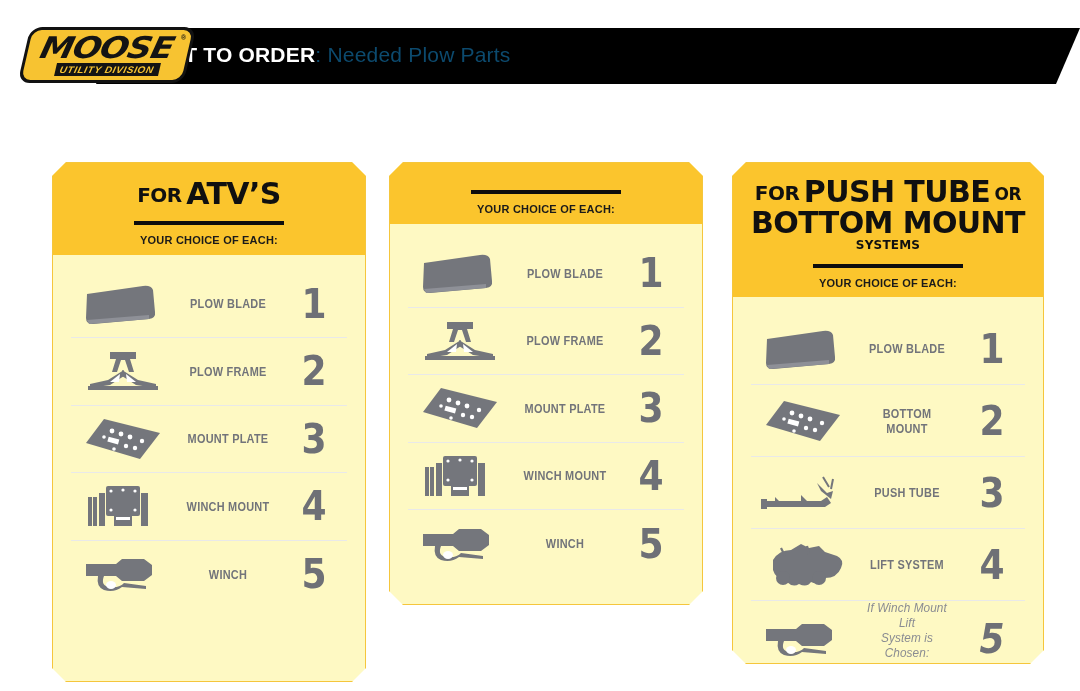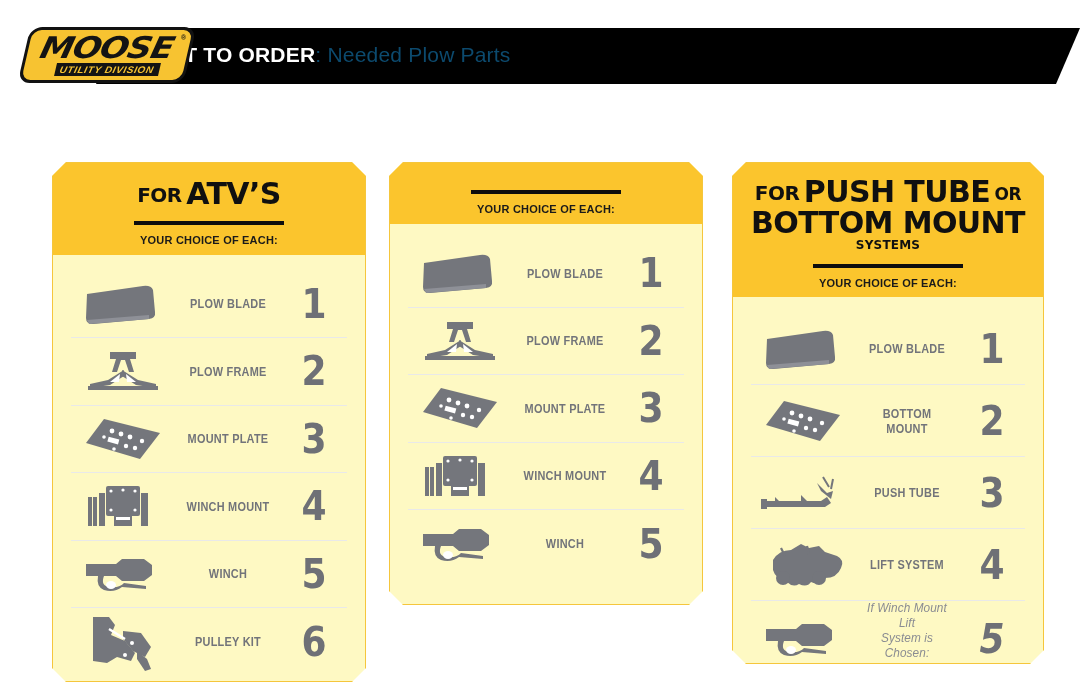--- a/index.html
+++ b/index.html
@@ -273,34 +273,20 @@
           <svg width="90" height="44" viewBox="0 0 90 44">
               <path d="M8 12 h30 l6-5 h22 l8 6 v10 l-8 6 h-22 l-6-5 h-30z" fill="#74767C"></path>
               <path d="M26 24 q-4 10 6 11 q10 1 14-4 l22 3 v3 l-24-2 q-8 6 -18 3 q-8-3 -6-14z" fill="#74767C"></path>
               <ellipse cx="33" cy="33" rx="5" ry="4" fill="#fff"></ellipse>
             </svg>
         </div>
         <div class="row-label">WINCH</div>
         <div class="row-num">5</div>
       </div>
 
-      <div class="row">
-        <div class="row-icon">
-          <svg width="88" height="58" viewBox="0 0 88 58">
-              <path d="M14 4 h16 l6 8 -4 10 14 6 10 12 -4 8 -14-4 -10 6 -14-2z" fill="#74767C"></path>
-              <path d="M44 18 l18 2 10 14 -6 10 -12-6 -10-12z" fill="#74767C"></path>
-              <path d="M58 38 l10 8 4 10 -6 2 -8-12z" fill="#74767C"></path>
-              <path d="M30 16 l16 10" stroke="#fff" stroke-width="2.4" fill="none"></path>
-              <circle cx="53" cy="30" r="2" fill="#fff"></circle>
-              <circle cx="46" cy="42" r="2" fill="#fff"></circle>
-            </svg>
-        </div>
-        <div class="row-label">PULLEY KIT</div>
-        <div class="row-num">6</div>
-      </div>
 
     </div>
   </div>
 
   <div class="card" id="card-utv">
     <div class="card-head">
       <div class="card-rule"></div>
       <div class="card-sub">YOUR CHOICE OF EACH:</div>
     </div>
     <div class="card-body">

